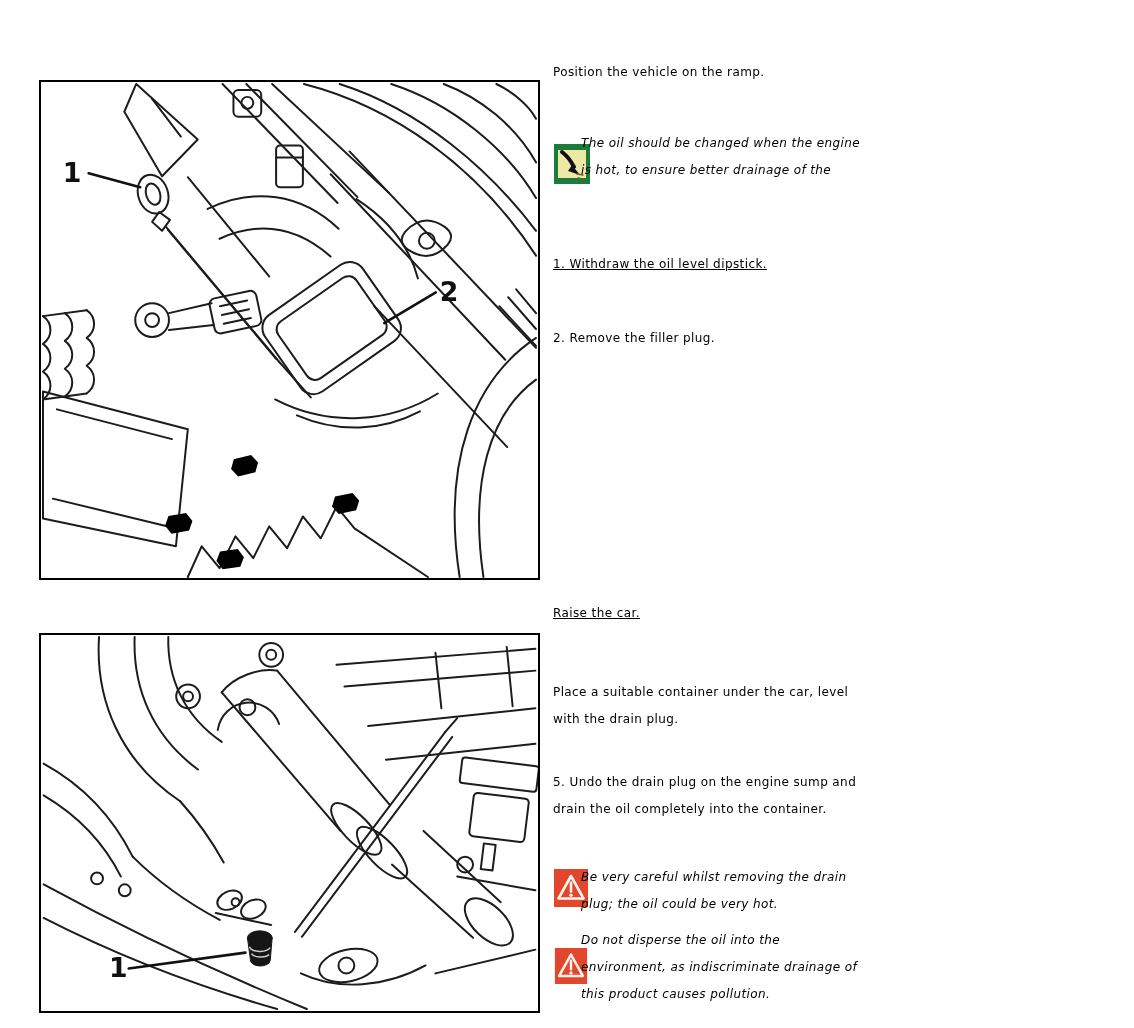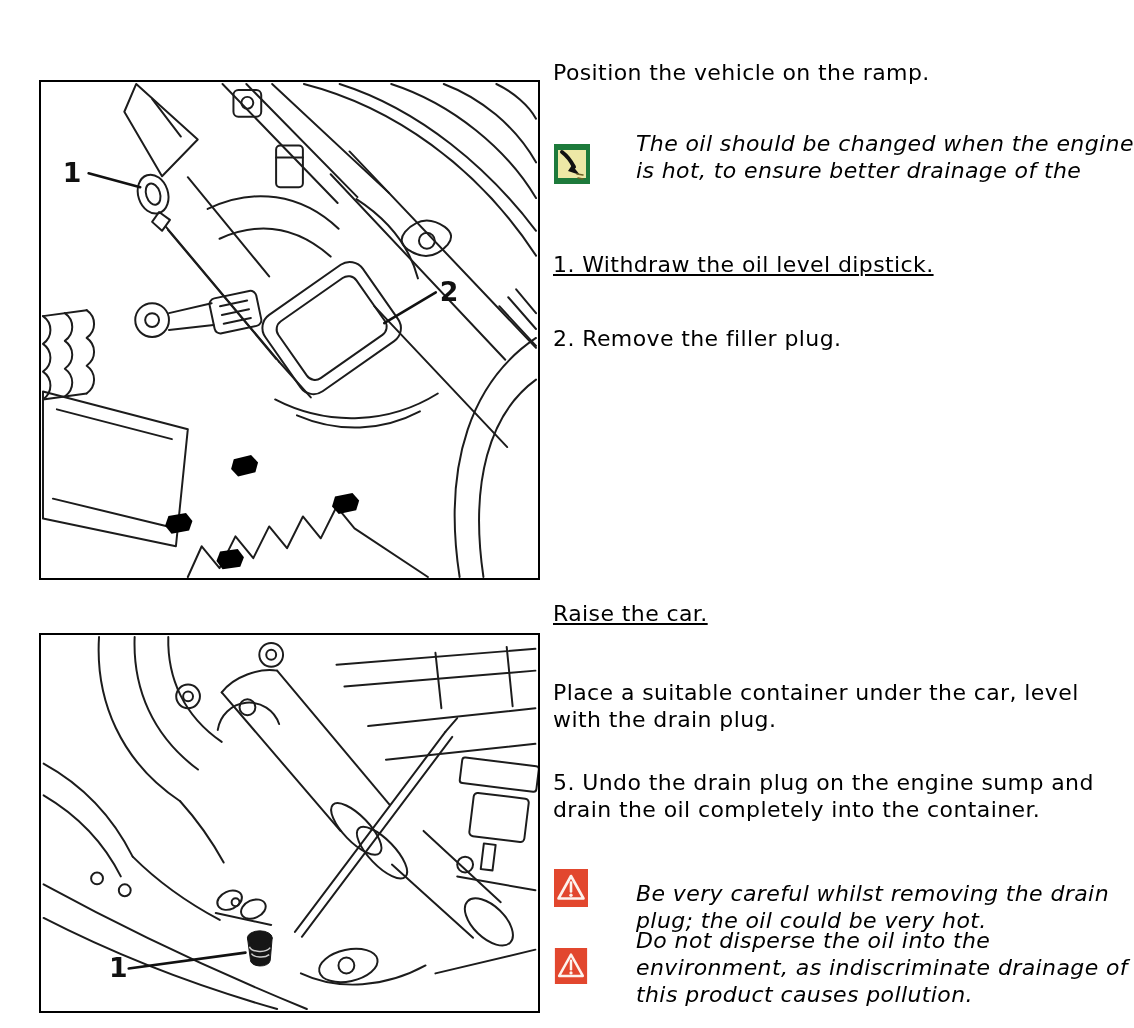--- a/index.html
+++ b/index.html
@@ -10,30 +10,30 @@
   }
   
   .fig{position:absolute;left:39px;border:2px solid #000;background:#fff;box-sizing:border-box;}
   .fig-1{top:80px;width:501px;height:500px;}
   .fig-2{top:633px;width:501px;height:380px;}
   .fig svg{display:block;width:100%;height:100%;}
   .ln path,.ln rect,.ln circle,.ln ellipse{stroke:#1c1c1c;stroke-width:2;fill:none;stroke-linecap:round;stroke-linejoin:round;}
   .ldr{stroke:#111;stroke-width:2.6;fill:none;stroke-linecap:round;}
   .figlabel{font-family:"DejaVu Sans","Liberation Sans",sans-serif;font-weight:bold;font-size:27px;fill:#111;}
   
-  .tb{position:absolute;left:553px;font-size:22px;line-height:27px;letter-spacing:0.4px;white-space:nowrap;}
-  .tb.it{left:636px;font-style:italic;}
+  .tb{position:absolute;left:553px;font-size:12px;line-height:27px;letter-spacing:0.4px;white-space:nowrap;}
+  .tb.it{left:581px;font-style:italic;}
   .t-intro-top{top:59px;}
   .t-note{top:130px;}
   .t-step1{top:251px;text-decoration:underline;}
   .t-step2{top:325px;}
   .t-intro-bottom{top:600px;text-decoration:underline;}
   .t-container{top:679px;}
   .t-drainstep{top:769px;}
-  .t-warn1{top:864px;margin-top:16px;}
+  .t-warn1{top:864px;}
   .t-warn2{top:927px;}
   
   .icn{position:absolute;left:554px;}
   .icn svg{display:block;}
   .icn-note{top:144px;}
   .icn-warn1{top:869px;}
   .icn-warn2{top:948px;}
 </style>
 </head>
 <body>

